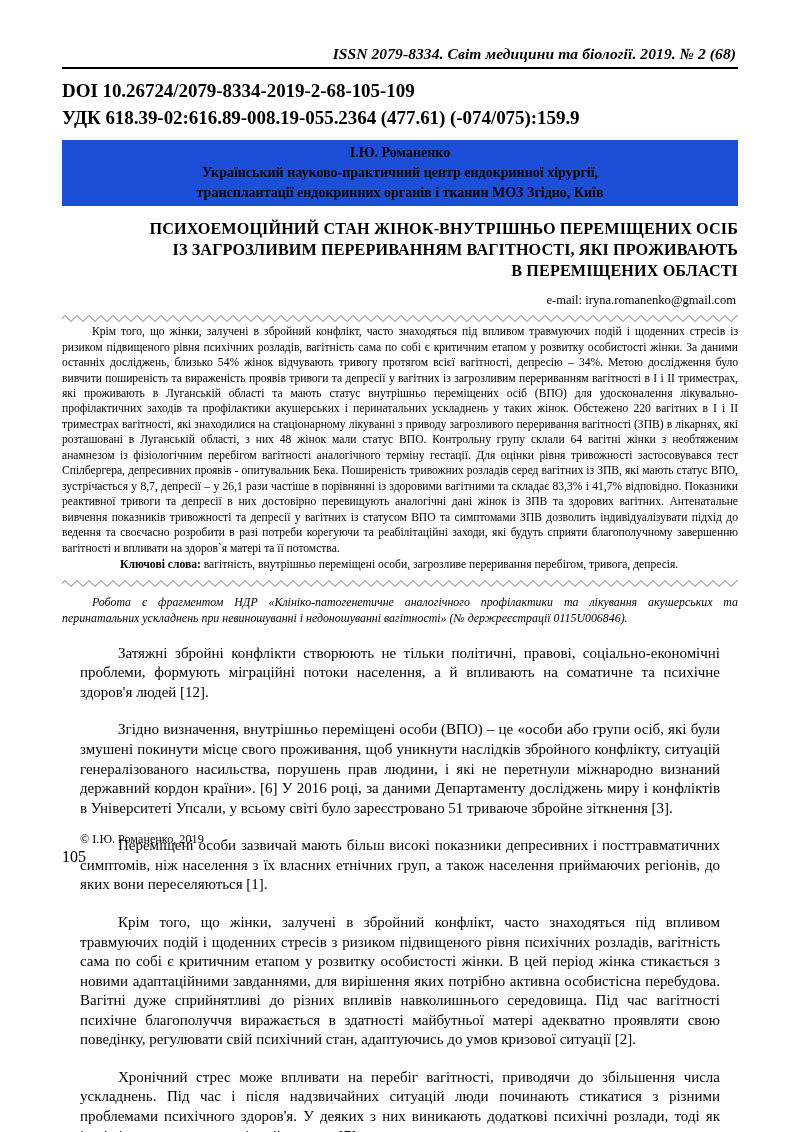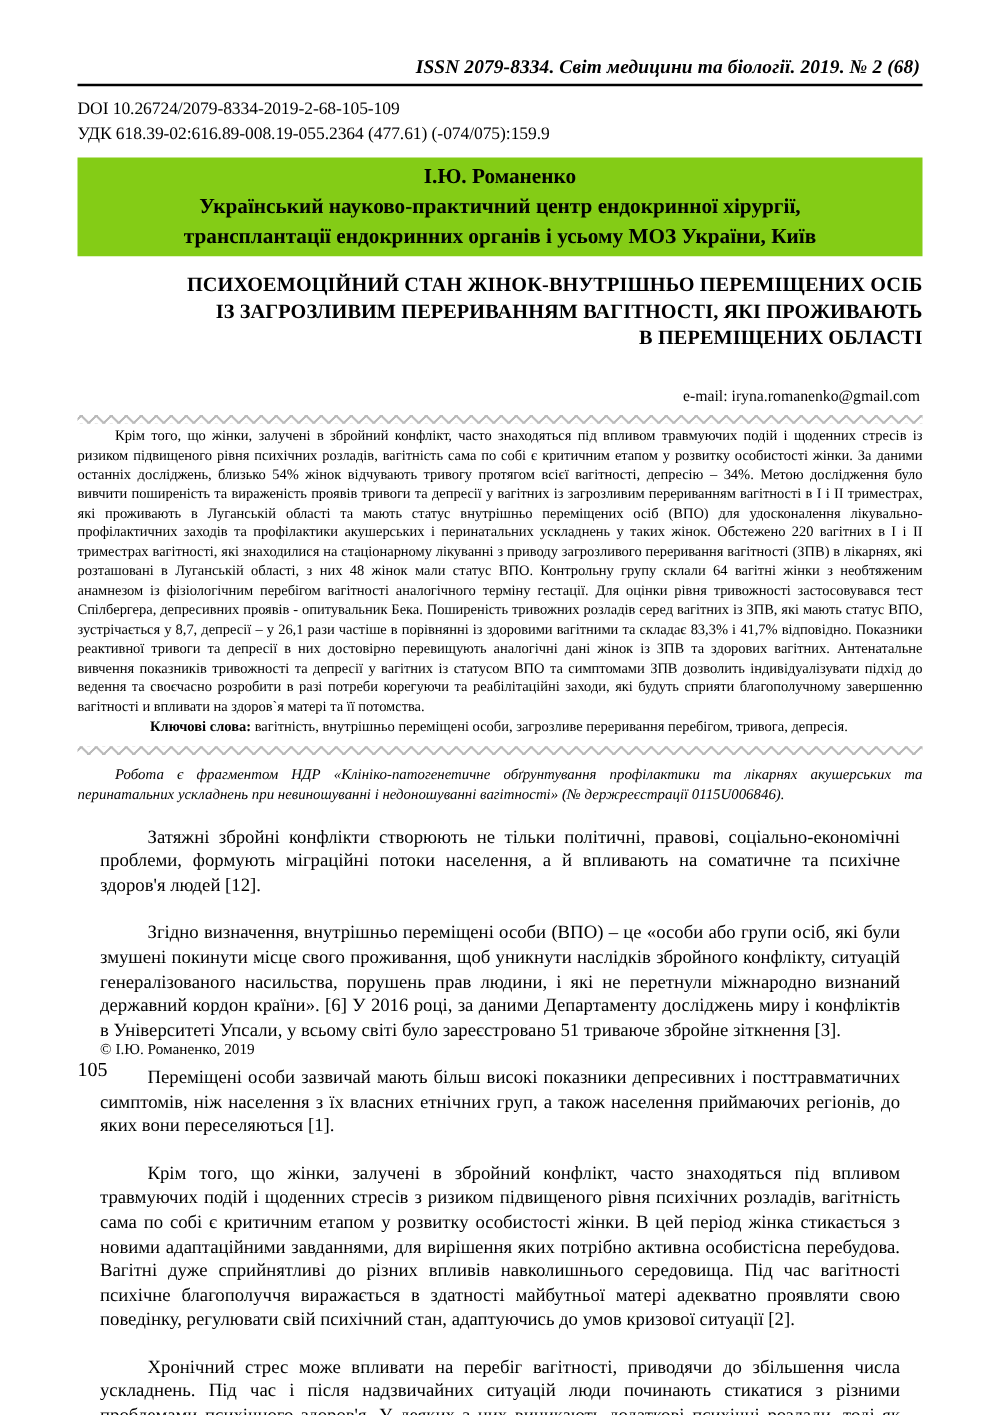--- a/index.html
+++ b/index.html
@@ -34,52 +34,52 @@
     padding-right: 2px;
   }
   .head-rule {
     border-top: 2px solid #000;
     margin-top: 4px;
     margin-bottom: 9px;
   }
 
   
   .idblock {
-    font-weight: normal;
-    font-size: 14px;
+    font-weight: bold;
+    font-size: 19px;
     line-height: 1.38;
     letter-spacing: -0.05px;
   }
 
   
   .banner {
-    background: #84cc16;
+    background: #1d4ed8;
     text-align: center;
     font-weight: bold;
-    font-size: 17px;
+    font-size: 14px;
     line-height: 1.42;
     padding: 3px 6px 4px 6px;
     margin-top: 9px;
   }
 
   
   .title {
     text-align: right;
     font-weight: bold;
     font-size: 16.2px;
     line-height: 1.27;
     margin-top: 13px;
     letter-spacing: .1px;
   }
 
   
   .email {
     text-align: right;
     font-size: 12.6px;
-    margin-top: 30px;
+    margin-top: 12px;
     padding-right: 2px;
   }
 
   
   .wavy {
     height: 7px;
     margin: 7px 0 2px 0;
     background-repeat: repeat-x;
     background-size: 12px 7px;
     background-image:
@@ -161,40 +161,40 @@
   <div class="head-rule"></div>
 
   <div class="idblock">
     <div>DOI 10.26724/2079-8334-2019-2-68-105-109</div>
     <div>УДК 618.39-02:616.89-008.19-055.2364 (477.61) (-074/075):159.9</div>
   </div>
 
   <div class="banner">
     <div>І.Ю. Романенко</div>
     <div>Український науково-практичний центр ендокринної хірургії,</div>
-    <div>трансплантації ендокринних органів і усьому МОЗ України, Київ</div>
+    <div>трансплантації ендокринних органів і тканин МОЗ Згідно, Київ</div>
   </div>
 
   <div class="title">
     <div>ПСИХОЕМОЦІЙНИЙ СТАН ЖІНОК-ВНУТРІШНЬО ПЕРЕМІЩЕНИХ ОСІБ</div>
     <div>ІЗ ЗАГРОЗЛИВИМ ПЕРЕРИВАННЯМ ВАГІТНОСТІ, ЯКІ ПРОЖИВАЮТЬ</div>
     <div>В ПЕРЕМІЩЕНИХ ОБЛАСТІ</div>
   </div>
 
   <div class="email">e-mail: iryna.romanenko@gmail.com</div>
 
   <div class="wavy"></div>
 
   <div class="abstract">Крім того, що жінки, залучені в збройний конфлікт, часто знаходяться під впливом травмуючих подій і щоденних стресів із ризиком підвищеного рівня психічних розладів, вагітність сама по собі є критичним етапом у розвитку особистості жінки. За даними останніх досліджень, близько 54% жінок відчувають тривогу протягом всієї вагітності, депресію – 34%. Метою дослідження було вивчити поширеність та вираженість проявів тривоги та депресії у вагітних із загрозливим перериванням вагітності в I і II триместрах, які проживають в Луганській області та мають статус внутрішньо переміщених осіб (ВПО) для удосконалення лікувально-профілактичних заходів та профілактики акушерських і перинатальних ускладнень у таких жінок. Обстежено 220 вагітних в I і II триместрах вагітності, які знаходилися на стаціонарному лікуванні з приводу загрозливого переривання вагітності (ЗПВ) в лікарнях, які розташовані в Луганській області, з них 48 жінок мали статус ВПО. Контрольну групу склали 64 вагітні жінки з необтяженим анамнезом із фізіологічним перебігом вагітності аналогічного терміну гестації. Для оцінки рівня тривожності застосовувався тест Спілбергера, депресивних проявів - опитувальник Бека. Поширеність тривожних розладів серед вагітних із ЗПВ, які мають статус ВПО, зустрічається у 8,7, депресії – у 26,1 рази частіше в порівнянні із здоровими вагітними та складає 83,3% і 41,7% відповідно. Показники реактивної тривоги та депресії в них достовірно перевищують аналогічні дані жінок із ЗПВ та здорових вагітних. Антенатальне вивчення показників тривожності та депресії у вагітних із статусом ВПО та симптомами ЗПВ дозволить індивідуалізувати підхід до ведення та своєчасно розробити в разі потреби корегуючи та реабілітаційні заходи, які будуть сприяти благополучному завершенню вагітності и впливати на здоров`я матері та її потомства.</div>
 
   <div class="keywords"><b>Ключові слова:</b><span> вагітність, внутрішньо переміщені особи, загрозливе переривання перебігом, тривога, депресія.</span></div>
 
   <div class="wavy"></div>
 
-  <div class="funding">Робота є фрагментом НДР «Клініко-патогенетичне обґрунтування профілактики та лікарнях акушерських та перинатальних ускладнень при невиношуванні і недоношуванні вагітності» (№ держреєстрації 0115U006846).</div>
+  <div class="funding">Робота є фрагментом НДР «Клініко-патогенетичне аналогічного профілактики та лікування акушерських та перинатальних ускладнень при невиношуванні і недоношуванні вагітності» (№ держреєстрації 0115U006846).</div>
 
   <div class="body-text">
     <p>Затяжні збройні конфлікти створюють не тільки політичні, правові, соціально-економічні проблеми, формують міграційні потоки населення, а й впливають на соматичне та психічне здоров'я людей [12].</p>
     <p>Згідно визначення, внутрішньо переміщені особи (ВПО) – це «особи або групи осіб, які були змушені покинути місце свого проживання, щоб уникнути наслідків збройного конфлікту, ситуацій генералізованого насильства, порушень прав людини, і які не перетнули міжнародно визнаний державний кордон країни». [6] У 2016 році, за даними Департаменту досліджень миру і конфліктів в Університеті Упсали, у всьому світі було зареєстровано 51 триваюче збройне зіткнення [3].</p>
     <p>Переміщені особи зазвичай мають більш високі показники депресивних і посттравматичних симптомів, ніж населення з їх власних етнічних груп, а також населення приймаючих регіонів, до яких вони переселяються [1].</p>
     <p>Крім того, що жінки, залучені в збройний конфлікт, часто знаходяться під впливом травмуючих подій і щоденних стресів з ризиком підвищеного рівня психічних розладів, вагітність сама по собі є критичним етапом у розвитку особистості жінки. В цей період жінка стикається з новими адаптаційними завданнями, для вирішення яких потрібно активна особистісна перебудова. Вагітні дуже сприйнятливі до різних впливів навколишнього середовища. Під час вагітності психічне благополуччя виражається в здатності майбутньої матері адекватно проявляти свою поведінку, регулювати свій психічний стан, адаптуючись до умов кризової ситуації [2].</p>
     <p>Хронічний стрес може впливати на перебіг вагітності, приводячи до збільшення числа ускладнень. Під час і після надзвичайних ситуацій люди починають стикатися з різними проблемами психічного здоров'я. У деяких з них виникають додаткові психічні розлади, тоді як інші відчувають психологічний дистрес [7].</p>
     <p>Вагітність є станом підвищеної вразливості для розвитку тривоги та депресії, які є найбільш поширеними психічними розладами під час вагітності та після пологів. Їх симптоми можуть варіювати від легкого до важкого ступеня і є серйозною проблемою для громадського здоров'я в усьому світі [5,14]. Результати досліджень A.M. Lee і співавт. [8] показали, що близько 54% жінок</p>
   </div>
 

